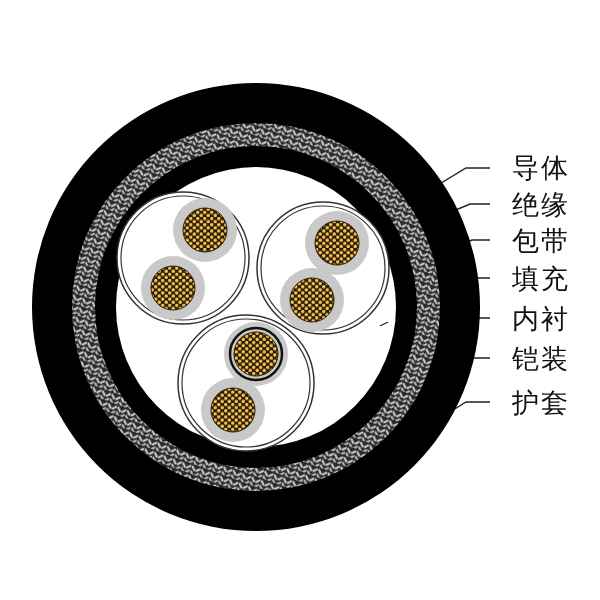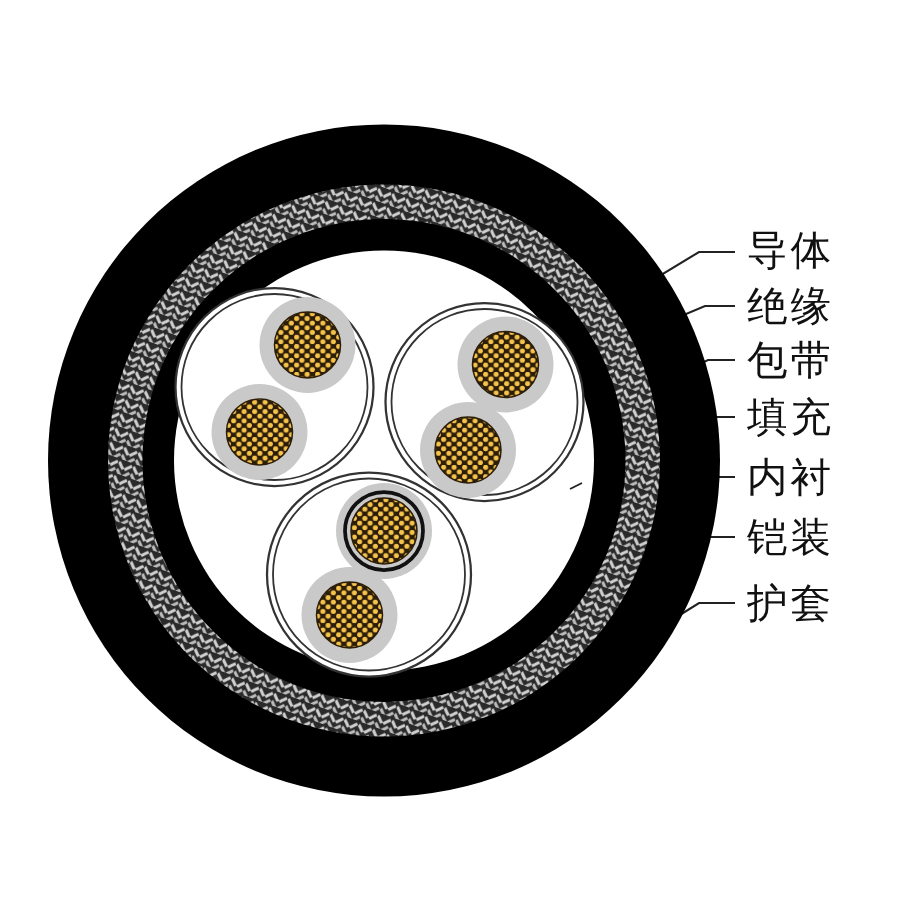--- a/index.html
+++ b/index.html
@@ -1,19 +1,19 @@
 <!DOCTYPE html>
 <html><head>
   <meta charset="utf-8">
   <style>
     html, body { margin: 0; padding: 0; background: #ffffff; }
     body { width: 600px; height: 600px; position: relative; overflow: hidden; font-family: "DejaVu Sans", sans-serif; }
     #diagram { position: absolute; left: 0; top: 0; width: 600px; height: 600px; }
     .labels { position: absolute; left: 498px; top: 153px; width: 100px; }
-    .label { position: absolute; left: 0; font-size: 27px; line-height: 30px; color: #111; letter-spacing: 2px; white-space: nowrap; font-family: "DejaVu Sans", sans-serif; }
+    .label { position: absolute; left: 14px; font-size: 27px; line-height: 30px; color: #111; letter-spacing: 2px; white-space: nowrap; font-family: "DejaVu Sans", sans-serif; }
   </style>
 </head>
 <body>
 
 <svg id="diagram" viewBox="0 0 600 600" xmlns="http://www.w3.org/2000/svg">
   <defs>
     <pattern id="braid" width="10" height="10" patternUnits="userSpaceOnUse" patternTransform="rotate(20)">
       <rect width="10" height="10" fill="#2a2a2a"></rect>
       <line x1="0" y1="2" x2="4" y2="6" stroke="#d0d0d0" stroke-width="2"></line>
       <line x1="5" y1="6" x2="9" y2="2" stroke="#d0d0d0" stroke-width="2"></line>

